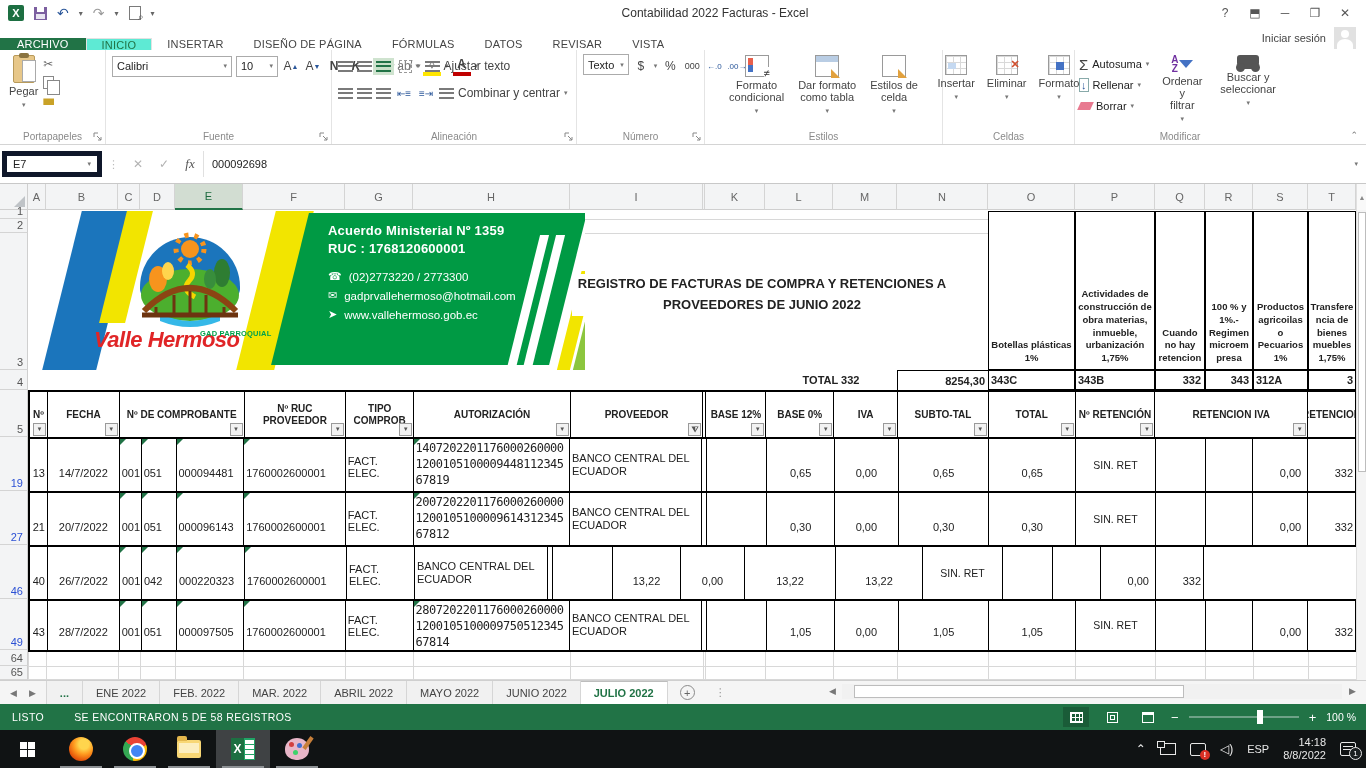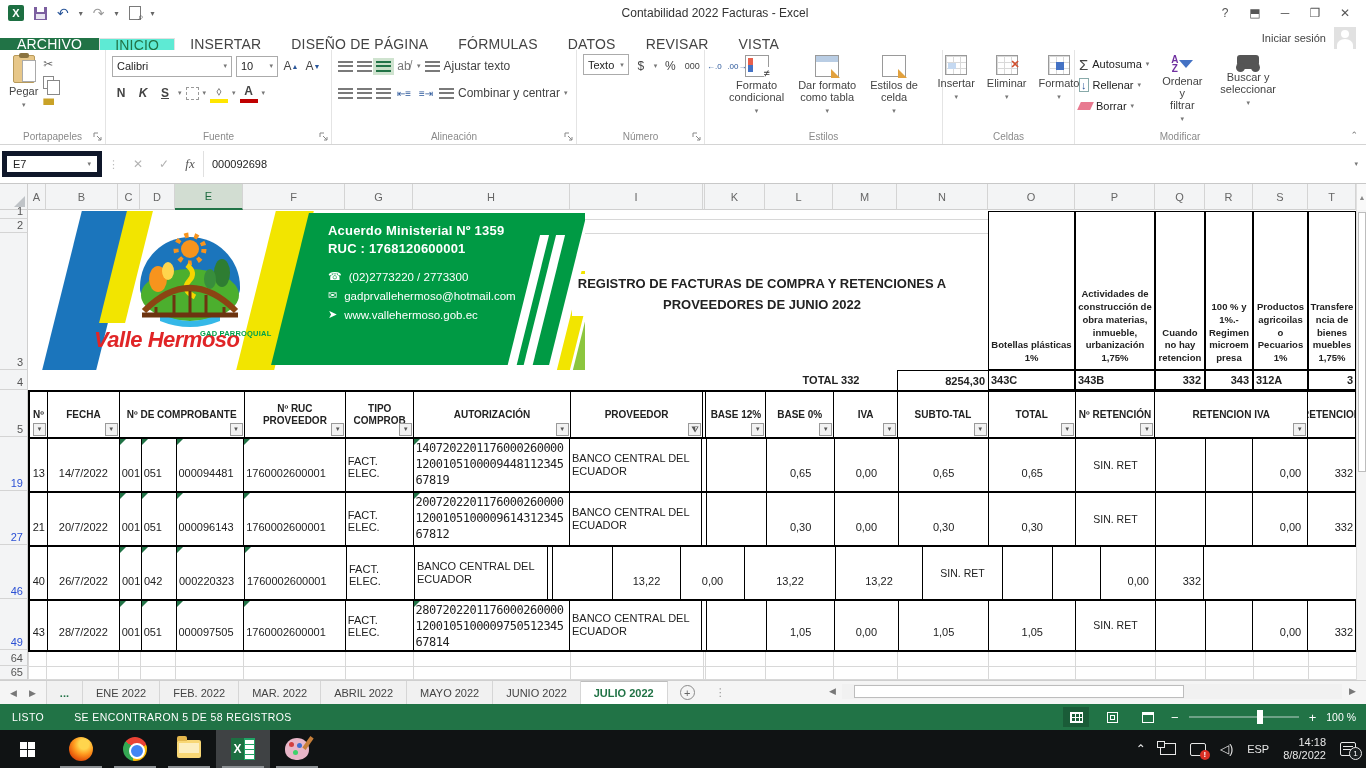--- a/index.html
+++ b/index.html
@@ -18,21 +18,21 @@
   .redo { color:#9a9a9a; font-size:14px; }
   .docprev { width:12px; height:14px; border:1px solid #7a7a7a; position:relative; background:#fff; }
   .docprev::after { content:"⌕"; position:absolute; right:-4px; bottom:-4px; font-size:10px; color:#555; }
   .qcaret { color:#666; font-size:8px; }
   #wtitle { flex:1; text-align:center; font-size:12px; color:#333; }
   .winbtns { display:flex; align-items:center; gap:0; padding-right:6px; }
   .winbtn { width:30px; height:22px; display:flex; align-items:center; justify-content:center; color:#555; font-size:12px; }
 
   
   #ribbontabs { position:absolute; left:0; top:26px; width:1366px; height:24px; background:#fff; display:flex; align-items:stretch; }
-  .rtab { padding:0 15px; display:flex; align-items:center; font-size:14px; color:#444; letter-spacing:.2px;margin-top:12px; }
+  .rtab { padding:0 15px; display:flex; align-items:center; font-size:11px; color:#444; letter-spacing:.2px;margin-top:12px; }
   .rtab.file { background:#217346; color:#fff; padding:0 17px; }
   .rtab.active { color:#217346; border:1px solid #e2e2e2; border-bottom:none; background:#5eead4; }
   #signin { margin-left:auto; display:flex; align-items:center; gap:8px; padding-right:10px; color:#444; }
   .avatar { width:22px; height:22px; background:#e1e1e1; position:relative; overflow:hidden; }
   .avatar::before { content:""; position:absolute; left:7px; top:3px; width:8px; height:8px; border-radius:50%; background:#fff; }
   .avatar::after { content:""; position:absolute; left:3px; top:12px; width:16px; height:12px; border-radius:50% 50% 0 0; background:#fff; }
 
   
   #ribbon { position:absolute; left:0; top:50px; width:1366px; height:95px; background:#fff; border-bottom:1px solid #d4d4d4; display:flex; }
   .rgroup { position:relative; border-right:1px solid #e4e4e4; padding:3px 4px 16px 4px; display:flex; }
@@ -246,21 +246,21 @@
       <span class="copyic"></span>
       <span class="fpaint"></span>
     </div>
     <div class="glabel">Portapapeles</div>
     <svg class="dlg" viewBox="0 0 10 10">
         <path d="M1 1h4M1 1v4M4 4l4 4M8 5v3h-3" stroke="#888" fill="none"></path>
       </svg>
   </div>
 
   <div class="rgroup" style="width:226px;">
-    <div style="display:flex;flex-direction:column;gap:3px;width:100%;padding:1px 2px;">
+    <div style="display:flex;flex-direction:row;gap:3px;width:100%;padding:1px 2px;">
       <div class="srow">
         <div class="combo" style="width:120px;">
             <span>Calibri</span>
             <span class="caret">▾</span>
           </div>
         <div class="combo" style="width:42px;">
             <span>10</span>
             <span class="caret">▾</span>
           </div>
         <span class="sbtn">

